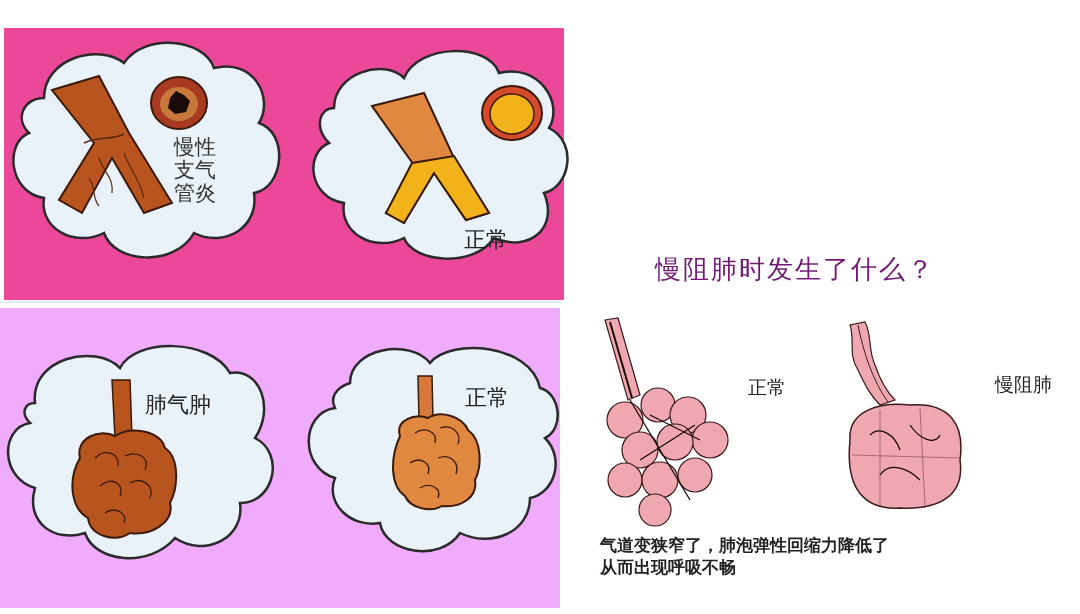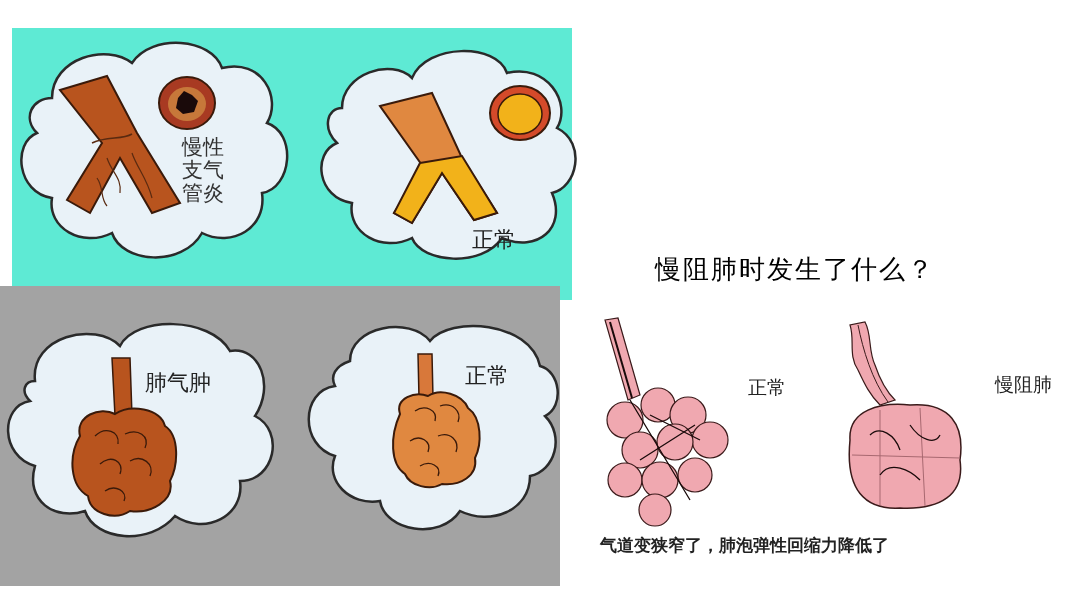--- a/index.html
+++ b/index.html
@@ -1,25 +1,25 @@
 <!DOCTYPE html>
 <html><head>
 <meta charset="utf-8">
 <style>
   html,body{margin:0;padding:0;background:#ffffff;}
   body{width:1080px;height:614px;position:relative;overflow:hidden;font-family:"DejaVu Sans",sans-serif;}
   .panel{position:absolute;}
-  .left-top{left:12px;top:28px;width:560px;height:272px;background:#5eead4;}
+  .left-top{left:4px;top:28px;width:560px;height:272px;background:#ec4899;}
   .divider{position:absolute;left:0;top:301px;width:560px;height:2px;background:#ececec;}
-  .left-bottom{left:0;top:286px;width:560px;height:300px;background:#a3a3a3;}
+  .left-bottom{left:0;top:308px;width:560px;height:300px;background:#f0abfc;}
   .right{left:580px;top:240px;width:500px;height:374px;}
   svg{position:absolute;left:0;top:0;}
   .lbl{position:absolute;color:#222;font-size:22px;line-height:24px;}
   .vlabel{position:absolute;font-size:21px;line-height:23px;color:#333;width:50px;}
-  .title{position:absolute;left:75px;top:12px;font-family:"DejaVu Serif",serif;font-size:26px;color:#000000;letter-spacing:2px;white-space:nowrap;}
+  .title{position:absolute;left:75px;top:12px;font-family:"DejaVu Serif",serif;font-size:26px;color:#701a75;letter-spacing:2px;white-space:nowrap;}
   .serif-lbl{position:absolute;font-family:"DejaVu Serif",serif;font-size:19px;color:#222;}
   .caption{position:absolute;left:20px;width:460px;font-size:17px;font-weight:bold;color:#222;line-height:22px;}
 </style>
 </head>
 <body>
 
 <div class="panel left-top">
   <div style="position:absolute;left:0;top:0;width:290px;height:250px;">
     <svg width="290" height="250">
       <path d="M40,70 C40,30 95,15 120,35 C140,5 200,10 210,40 C250,30 270,70 255,95 C285,105 280,160 250,165 C255,200 220,220 190,205 C170,240 110,235 100,205 C70,220 35,200 40,170 C5,165 0,115 25,105 C10,90 20,70 40,70 Z" fill="#e9f2f8" stroke="#2a2a2a" stroke-width="2.5"></path>
@@ -106,13 +106,14 @@
   <svg width="500" height="280" style="top:70px;">
     <path d="M270,15 C275,30 268,45 278,60 C285,75 290,85 300,95 L315,90 C305,80 300,70 295,55 C288,40 292,25 285,12 Z" fill="#f0a8b0" stroke="#3a1a1a" stroke-width="1.2"></path>
     <path d="M278,15 C283,40 292,70 308,92" stroke="#3a1a1a" stroke-width="1" fill="none"></path>
     <path d="M270,130 C268,100 300,92 330,95 C370,92 385,115 380,150 C385,185 360,200 320,198 C285,200 265,180 270,130 Z" fill="#f0a8b0" stroke="#3a1a1a" stroke-width="1.5"></path>
     <path d="M300,100 L300,195 M340,98 L345,196 M272,145 L380,148" stroke="#a86870" stroke-width="1" fill="none"></path>
     <path d="M290,125 C300,115 315,125 320,140 M330,115 C340,130 355,135 360,125 M300,165 C310,150 330,160 340,170" stroke="#1a0a0a" stroke-width="1.3" fill="none"></path>
   </svg>
   <div class="serif-lbl" style="left:390px;top:132px;margin-left:25px;">慢阻肺</div>
 
   <div class="caption" style="top:294px;">气道变狭窄了，肺泡弹性回缩力降低了</div>
+  <div class="caption" style="top:316px;">从而出现呼吸不畅</div>
 </div>
 
 </body></html>

